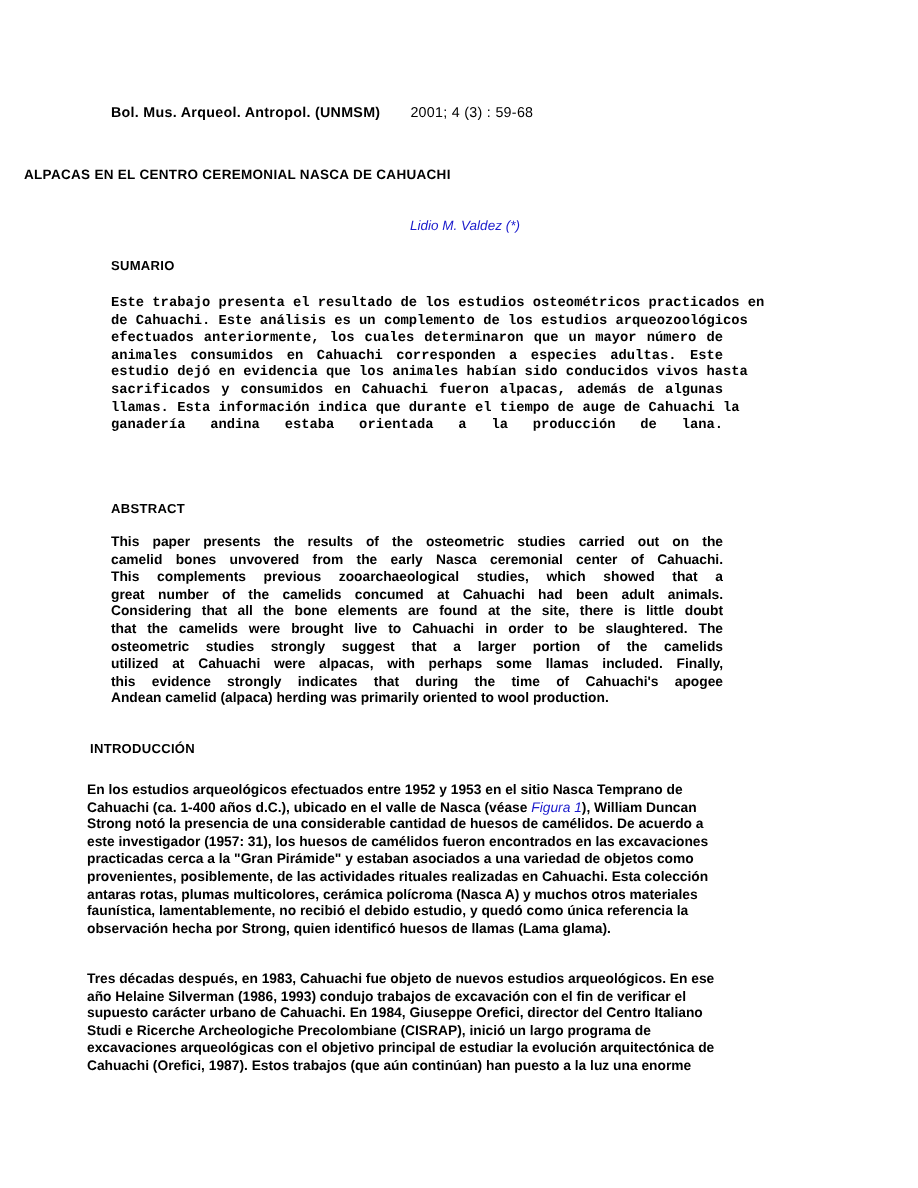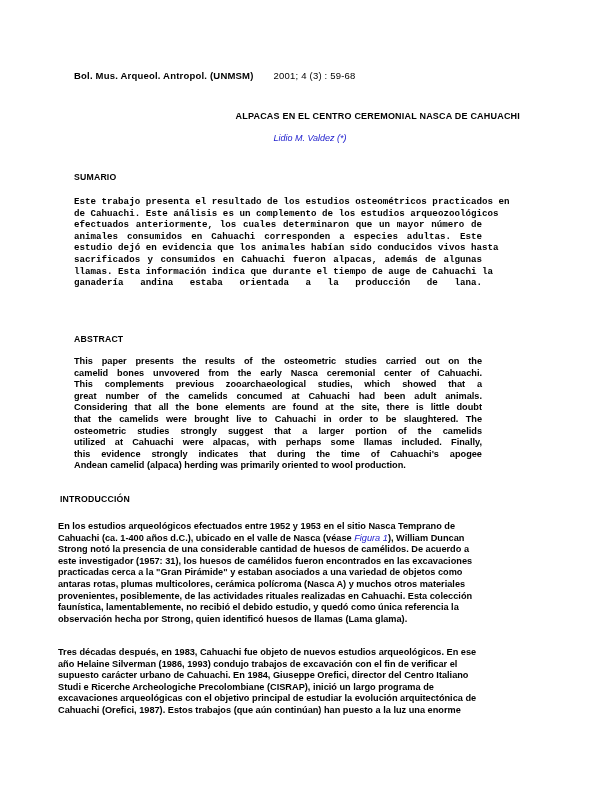--- a/index.html
+++ b/index.html
@@ -1,22 +1,22 @@
 <!DOCTYPE html>
 <html><head>
   <meta charset="utf-8">
   <style>
     html, body { margin: 0; padding: 0; background: #ffffff; }
     body { width: 612px; height: 792px; position: relative; overflow: hidden;
            font-family: "Liberation Sans", "DejaVu Sans", sans-serif; color: #000; }
     .abs { position: absolute; }
     .journal { left: 74px; top: 70px; font-size: 9.5px; font-weight: bold; letter-spacing: 0.2px; white-space: nowrap; }
     .journal .cite { font-weight: normal; margin-left: 20px; }
-    .title { left: 4px; width: 516px; top: 111px; text-align: right; font-size: 9px; font-weight: bold; letter-spacing: 0.2px; }
-    .author { left: 0; width: 612px; top: 133px; text-align: center; font-size: 9px; font-style: italic; color: #1a1acc; padding-left: 8px; box-sizing: border-box; }
+    .title { left: 16px; width: 516px; top: 111px; text-align: left; font-size: 9px; font-weight: bold; letter-spacing: 0.2px; }
+    .author { left: 0; width: 612px; top: 145px; text-align: center; font-size: 9px; font-style: italic; color: #1a1acc; padding-left: 8px; box-sizing: border-box; }
     .heading { font-size: 8.7px; font-weight: bold; letter-spacing: 0.2px; }
     .h-sumario { left: 74px; top: 172px; text-align: center; }
     .h-abstract { left: 74px; top: 334px; }
     .h-intro { left: 60px; top: 494px; }
     .para { font-size: 9.2px; line-height: 11.6px; font-weight: bold; }
     .p-sumario { left: 74px; top: 196px; width: 408px; text-align: justify; font-family: Liberation Mono, monospace; }
     .p-abstract { left: 74px; top: 356px; width: 408px; text-align: justify; }
     .p-intro1 { left: 58px; top: 521px; width: 470px; }
     .p-intro2 { left: 58px; top: 647px; width: 470px; }
     .line { display: block; white-space: nowrap; }
@@ -59,22 +59,22 @@
   <span class="line">Andean camelid (alpaca) herding was primarily oriented to wool production.</span>
 </div>
 
 <div class="abs heading h-intro">INTRODUCCIÓN</div>
 <div class="abs para p-intro1">
   <span class="line">En los estudios arqueológicos efectuados entre 1952 y 1953 en el sitio Nasca Temprano de</span>
   <span class="line"><span>Cahuachi (ca. 1-400 años d.C.), ubicado en el valle de Nasca (véase </span><span class="link">Figura 1</span><span>), William Duncan</span></span>
   <span class="line">Strong notó la presencia de una considerable cantidad de huesos de camélidos. De acuerdo a</span>
   <span class="line">este investigador (1957: 31), los huesos de camélidos fueron encontrados en las excavaciones</span>
   <span class="line">practicadas cerca a la "Gran Pirámide" y estaban asociados a una variedad de objetos como</span>
+  <span class="line">provenientes, posiblemente, de las actividades rituales realizadas en Cahuachi. Esta colección</span>
   <span class="line">antaras rotas, plumas multicolores, cerámica polícroma (Nasca A) y muchos otros materiales</span>
-  <span class="line">provenientes, posiblemente, de las actividades rituales realizadas en Cahuachi. Esta colección</span>
   <span class="line">faunística, lamentablemente, no recibió el debido estudio, y quedó como única referencia la</span>
   <span class="line">observación hecha por Strong, quien identificó huesos de llamas (Lama glama).</span>
 </div>
 
 <div class="abs para p-intro2">
   <span class="line">Tres décadas después, en 1983, Cahuachi fue objeto de nuevos estudios arqueológicos. En ese</span>
   <span class="line">año Helaine Silverman (1986, 1993) condujo trabajos de excavación con el fin de verificar el</span>
   <span class="line">supuesto carácter urbano de Cahuachi. En 1984, Giuseppe Orefici, director del Centro Italiano</span>
   <span class="line">Studi e Ricerche Archeologiche Precolombiane (CISRAP), inició un largo programa de</span>
   <span class="line">excavaciones arqueológicas con el objetivo principal de estudiar la evolución arquitectónica de</span>

